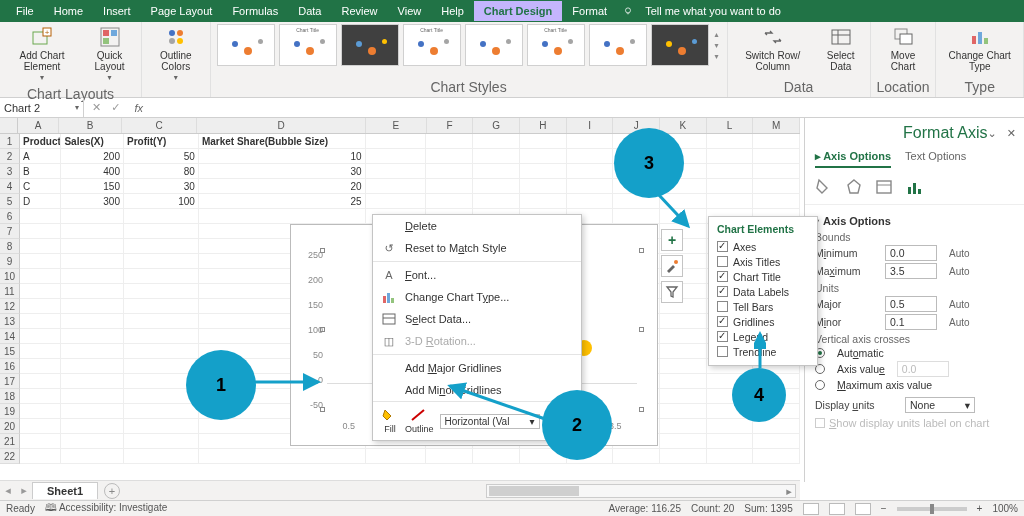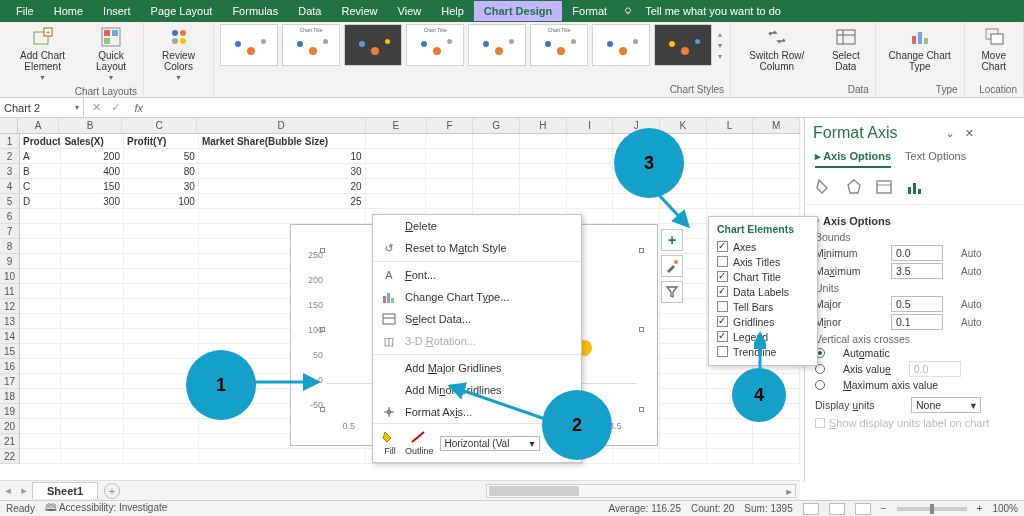--- a/index.html
+++ b/index.html
@@ -9,21 +9,21 @@
   .tabs { background: #217346; height: 22px; display: flex; align-items: center; color: #fff; font-size: 11px; padding-left: 6px; }
   .tab { padding: 4px 10px; cursor: pointer; white-space: nowrap; }
   .tab.active { background: #c4b5fd; color: #217346; font-weight: 600; }
   .tab.light { color: #fff; }
   .tell { display: flex; align-items: center; gap: 12px; margin-left: 6px; }
   .bulb-icon { width: 10px; height: 10px; }
 
   
   .ribbon { height: 76px; background: #f3f2f1; border-bottom: 1px solid #d0d0d0; display: flex; font-size: 10px; }
   .rgroup { border-right: 1px solid #e1e1e1; display: flex; flex-direction: column; justify-content: space-between; padding: 2px 6px 0 6px; }
-  .rgroup-label { text-align: right; color: #666; font-size: 10px; padding: 1px 0 2px 0; }
+  .rgroup-label { text-align: center; color: #666; font-size: 14px; padding: 1px 0 2px 0; }
   .rbuttons { display: flex; gap: 6px; align-items: flex-start; }
   .rbtn { display: flex; flex-direction: column; align-items: center; gap: 2px; padding: 2px; cursor: pointer; text-align: center; line-height: 1.1; }
   .rbtn .ico { width: 22px; height: 22px; display: flex; align-items: center; justify-content: center; }
   .mini-dd { font-size: 8px; color: #666; }
 
   .styles-row { display: flex; gap: 4px; }
   .style-thumb { width: 58px; height: 42px; border: 1px solid #d0d0d0; background: #fff; position: relative; cursor: pointer; }
   .style-thumb.dark { background: #404040; }
   .style-thumb.sel { background:#fff; }
   .thumb-title { position: absolute; left: 0; right: 0; top: 2px; text-align: center; font-size: 5px; color: #666; }
@@ -80,33 +80,33 @@
 
   
   .ce-fly { position: absolute; left: 708px; top: 216px; width: 110px; background: #fff; border: 1px solid #c4c4c4; box-shadow: 2px 2px 6px rgba(0,0,0,.2); font-size: 10.5px; z-index: 30; padding: 6px 8px; }
   .ce-title { color: #217346; font-weight: 600; margin-bottom: 4px; font-size: 10.5px; }
   .ce-item { display: flex; align-items: center; gap: 5px; padding: 1.5px 0; cursor: pointer; }
   .ce-check { width: 11px; height: 11px; border: 1px solid #888; position: relative; flex-shrink: 0; }
   .ce-check.on::after { content:"✓"; position:absolute; left:0; top:-2px; font-size:10px; color:#333; }
 
   
   .pane { position: absolute; right: 0; top: 118px; bottom: 34px; width: 220px; border-left: 1px solid #d0d0d0; background: #fff; font-size: 11px; }
-  .pane-head { display: flex; justify-content: flex-start; align-items: center; padding: 6px 8px; gap: 48px; }
+  .pane-head { display: flex; justify-content: flex-end; align-items: center; padding: 6px 8px; }
   .pane-title { font-size: 16px; color: #217346; font-weight: 300; }
   .pane-x { display:flex; gap:10px; color:#666; }
   .pane-tabs { display: flex; gap: 14px; padding: 2px 10px 6px 10px; font-size: 11px; }
   .pane-tab.active { color: #217346; font-weight: 600; border-bottom: 2px solid #217346; padding-bottom: 3px; }
   .pane-tab { color: #666; cursor: pointer; padding-bottom: 3px; }
   .pane-icons { display: flex; gap: 12px; padding: 4px 10px 8px 10px; border-bottom: 1px solid #eee; }
   .pico { width: 18px; height: 18px; cursor: pointer; }
   .pane-body { padding: 6px 6px 6px 10px; overflow: auto; height: calc(100% - 100px); }
   .sect-head { font-weight: 600; font-size: 11px; display:flex; align-items:center; gap:4px; margin: 4px 0; }
   .sect-head::before { content:"▾"; font-size:8px; color:#666; }
   .subhead { color:#666; margin: 3px 0 2px 0; font-size: 10.5px; }
-  .frow { display: flex; align-items: center; gap: 18px; margin: 2px 0; font-size: 10.5px; }
+  .frow { display: flex; align-items: center; gap: 12px; margin: 2px 0; font-size: 10.5px; }
   .frow label { width: 58px; color:#444; }
   .frow .txt { border: 1px solid #bbb; padding: 1px 4px; width: 52px; font-size: 10.5px; background:#fff; }
   .frow .auto { color:#666; font-size:10px; }
   .radio { width: 10px; height: 10px; border: 1px solid #666; border-radius: 50%; display: inline-block; position: relative; }
   .radio.on::after { content:""; position:absolute; inset:2px; background:#217346; border-radius:50%; }
   .pane-sel { border:1px solid #bbb; padding:1px 4px; width:70px; font-size:10.5px; display:flex; justify-content:space-between; }
   .chk-disabled { color:#bbb; display:flex; align-items:center; gap:4px; margin-top:4px; }
   .chk-disabled .box { width:10px; height:10px; border:1px solid #ccc; }
 
   
@@ -190,21 +190,21 @@
     <div class="rbuttons">
       <div class="rbtn">
         <span class="ico">
             <svg width="22" height="22">
               <circle cx="7" cy="7" r="3" fill="#4472C4"></circle>
               <circle cx="15" cy="7" r="3" fill="#ED7D31"></circle>
               <circle cx="7" cy="15" r="3" fill="#A5A5A5"></circle>
               <circle cx="15" cy="15" r="3" fill="#FFC000"></circle>
             </svg>
           </span>
-        <span>Review Colors</span>
+        <span>Outline Colors</span>
           <span class="mini-dd">▾</span>
       </div>
     </div>
     <div class="rgroup-label">&nbsp;</div>
   </div>
 
   <div class="rgroup" style="flex:1">
     <div class="styles-row">
       <div class="style-thumb sel">
           <div class="thumb-dots">
@@ -289,51 +289,51 @@
             <svg width="22" height="22">
               <rect x="2" y="4" width="18" height="14" fill="none" stroke="#666"></rect>
               <line x1="2" y1="9" x2="20" y2="9" stroke="#666"></line>
               <line x1="8" y1="4" x2="8" y2="18" stroke="#666"></line>
             </svg>
           </span>
         <span>Select Data</span>
       </div>
     </div>
     <div class="rgroup-label">Data</div>
+  </div>
+
+  <div class="rgroup">
+    <div class="rbuttons">
+      <div class="rbtn">
+        <span class="ico">
+            <svg width="22" height="22">
+              <rect x="3" y="3" width="12" height="10" fill="none" stroke="#888"></rect>
+              <rect x="8" y="8" width="12" height="10" fill="#fff" stroke="#666"></rect>
+            </svg>
+          </span>
+        <span>Move Chart</span>
+      </div>
+    </div>
+    <div class="rgroup-label">Location</div>
   </div>
 
   <div class="rgroup">
     <div class="rbuttons">
       <div class="rbtn">
         <span class="ico">
             <svg width="22" height="22">
               <rect x="3" y="10" width="4" height="8" fill="#e06666"></rect>
               <rect x="9" y="6" width="4" height="12" fill="#6fa8dc"></rect>
               <rect x="15" y="12" width="4" height="6" fill="#93c47d"></rect>
             </svg>
           </span>
         <span>Change Chart Type</span>
       </div>
     </div>
     <div class="rgroup-label">Type</div>
-  </div>
-
-  <div class="rgroup">
-    <div class="rbuttons">
-      <div class="rbtn">
-        <span class="ico">
-            <svg width="22" height="22">
-              <rect x="3" y="3" width="12" height="10" fill="none" stroke="#888"></rect>
-              <rect x="8" y="8" width="12" height="10" fill="#fff" stroke="#666"></rect>
-            </svg>
-          </span>
-        <span>Move Chart</span>
-      </div>
-    </div>
-    <div class="rgroup-label">Location</div>
   </div>
 </div>
 
 <div class="fxbar">
   <div class="namebox">
       <span>Chart 2</span>
       <span class="dd">▾</span>
     </div>
   <div class="fxbtns">
       <span>✕</span>
@@ -808,29 +808,20 @@
     </div>
   <div class="ctx-sep"></div>
   <div class="ctx-item">
       <span class="ctx-ico"></span>
       <span>Add <u class="ak">M</u>ajor Gridlines</span>
     </div>
   <div class="ctx-item">
       <span class="ctx-ico"></span>
       <span>Add Mi<u class="ak">n</u>or Gridlines</span>
     </div>
-  <div class="ctx-item">
-      <span class="ctx-ico">
-        <svg width="14" height="14">
-          <path d="M2 7h10M7 2v10" stroke="#666"></path>
-          <circle cx="7" cy="7" r="2" fill="none" stroke="#666"></circle>
-        </svg>
-      </span>
-      <span>Format Ax<u class="ak">i</u>s...</span>
-    </div>
   <div class="ctx-note">
     <div style="text-align:center;font-size:9px"><svg width="18" height="14">
           <path d="M4 2l6 6-4 4-4-4z" fill="#FFC000" stroke="#b07800"></path>
         </svg><div>Fill</div></div>
     <div style="text-align:center;font-size:9px"><svg width="18" height="14">
           <path d="M2 12L14 2" stroke="#c00" stroke-width="2"></path>
         </svg><div>Outline</div></div>
     <div class="dd-mini">
         <span>Horizontal (Val</span>
         <span>▾</span>

